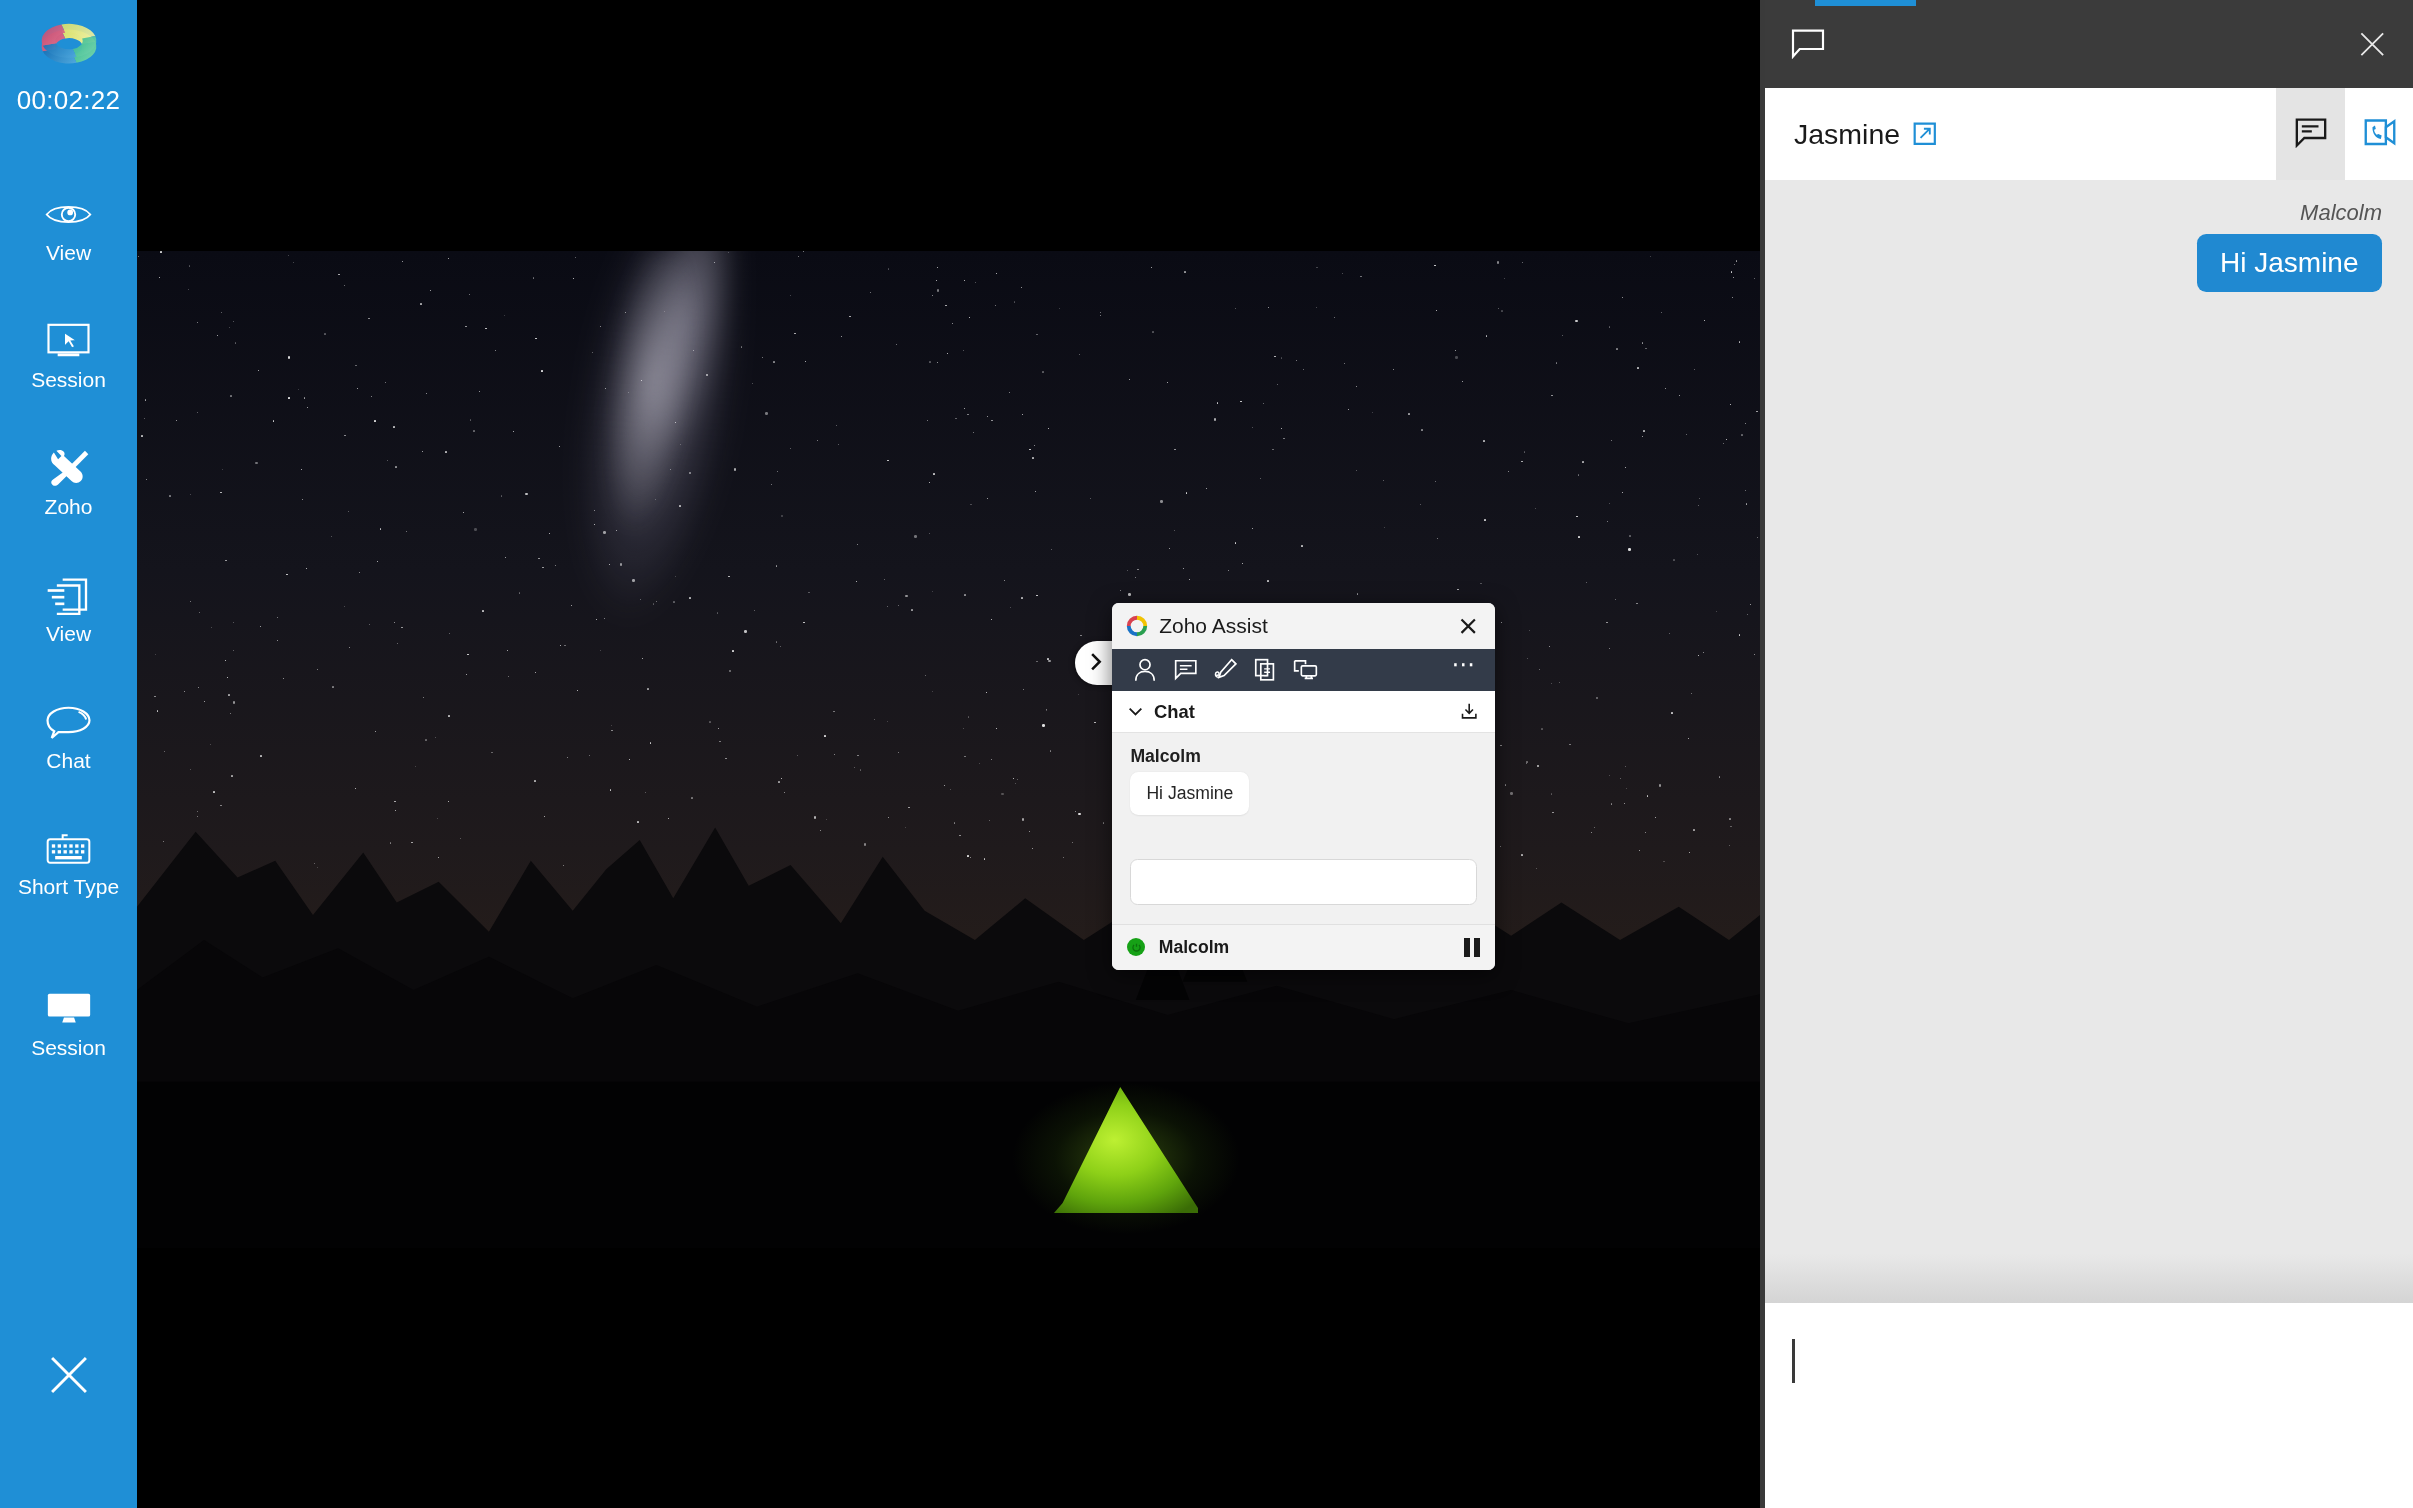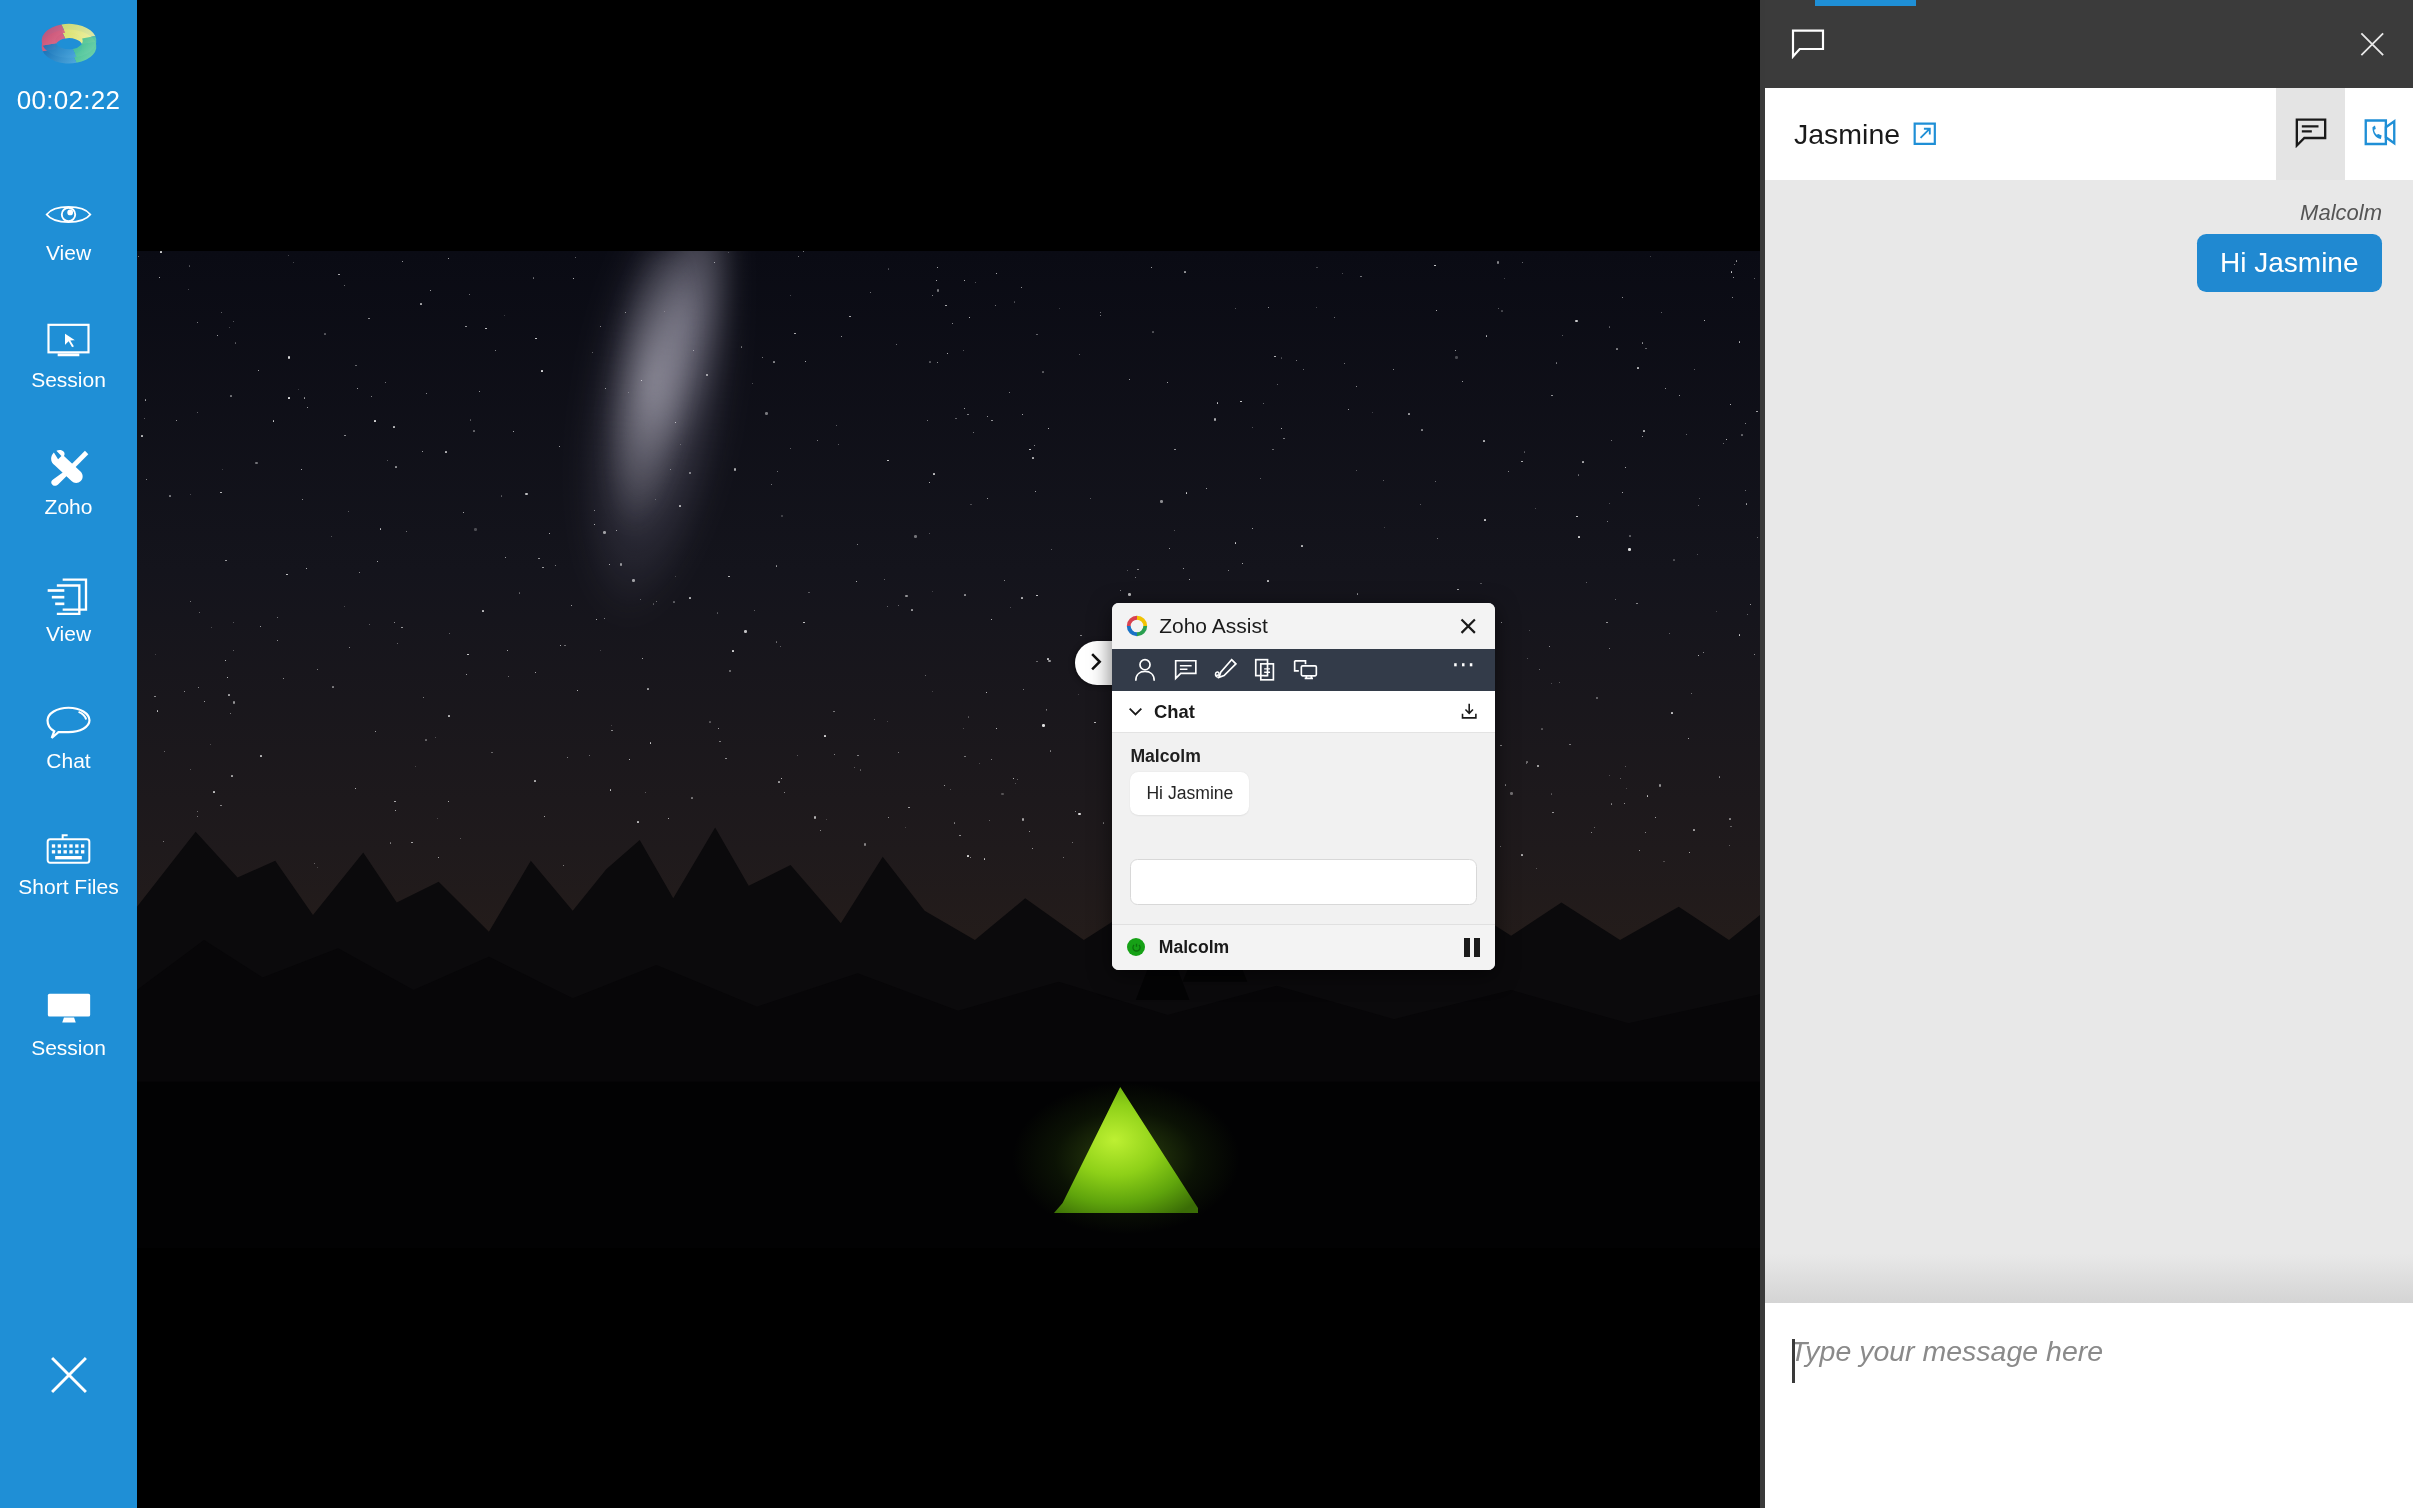--- a/index.html
+++ b/index.html
@@ -375,21 +375,21 @@
               <rect x="9" y="23" width="4" height="4"></rect>
                 <rect x="16" y="23" width="4" height="4"></rect>
               <rect x="23" y="23" width="4" height="4"></rect>
                 <rect x="30" y="23" width="4" height="4"></rect>
               <rect x="37" y="23" width="4" height="4"></rect>
                 <rect x="44" y="23" width="4" height="4"></rect>
               <rect x="13" y="30" width="32" height="4"></rect>
             </g>
           </svg>
         </span>
-        <span class="nav-label">Short Files</span>
+        <span class="nav-label">Short Type</span>
       </div>
 
       <div class="nav-item spaced-top">
         <span class="nav-icon">
           <svg width="44" height="34" viewBox="0 0 52 40" fill="#fff">
             <path d="M3 2 H49 A2 2 0 0 1 51 4 V27 A2 2 0 0 1 49 29 H3 A2 2 0 0 1 1 27 V4 A2 2 0 0 1 3 2 Z"></path>
             <path d="M20 30 H32 L34 36 H18 Z"></path>
           </svg>
         </span>
         <span class="nav-label">Session</span>
@@ -1220,18 +1220,17 @@
 
     <div class="cp-messages">
       <div class="cp-msg-sender">Malcolm</div>
       <div class="cp-msg-bubble">Hi Jasmine</div>
     </div>
 
     <div class="cp-composer-edge"></div>
 
     <div class="cp-composer">
       <span class="cp-caret"></span>
-      <input class="cp-composer-input" placeholder="Type your message here" style="">
     </div>
   </div>
 
 </div>
 
 
 </body></html>

